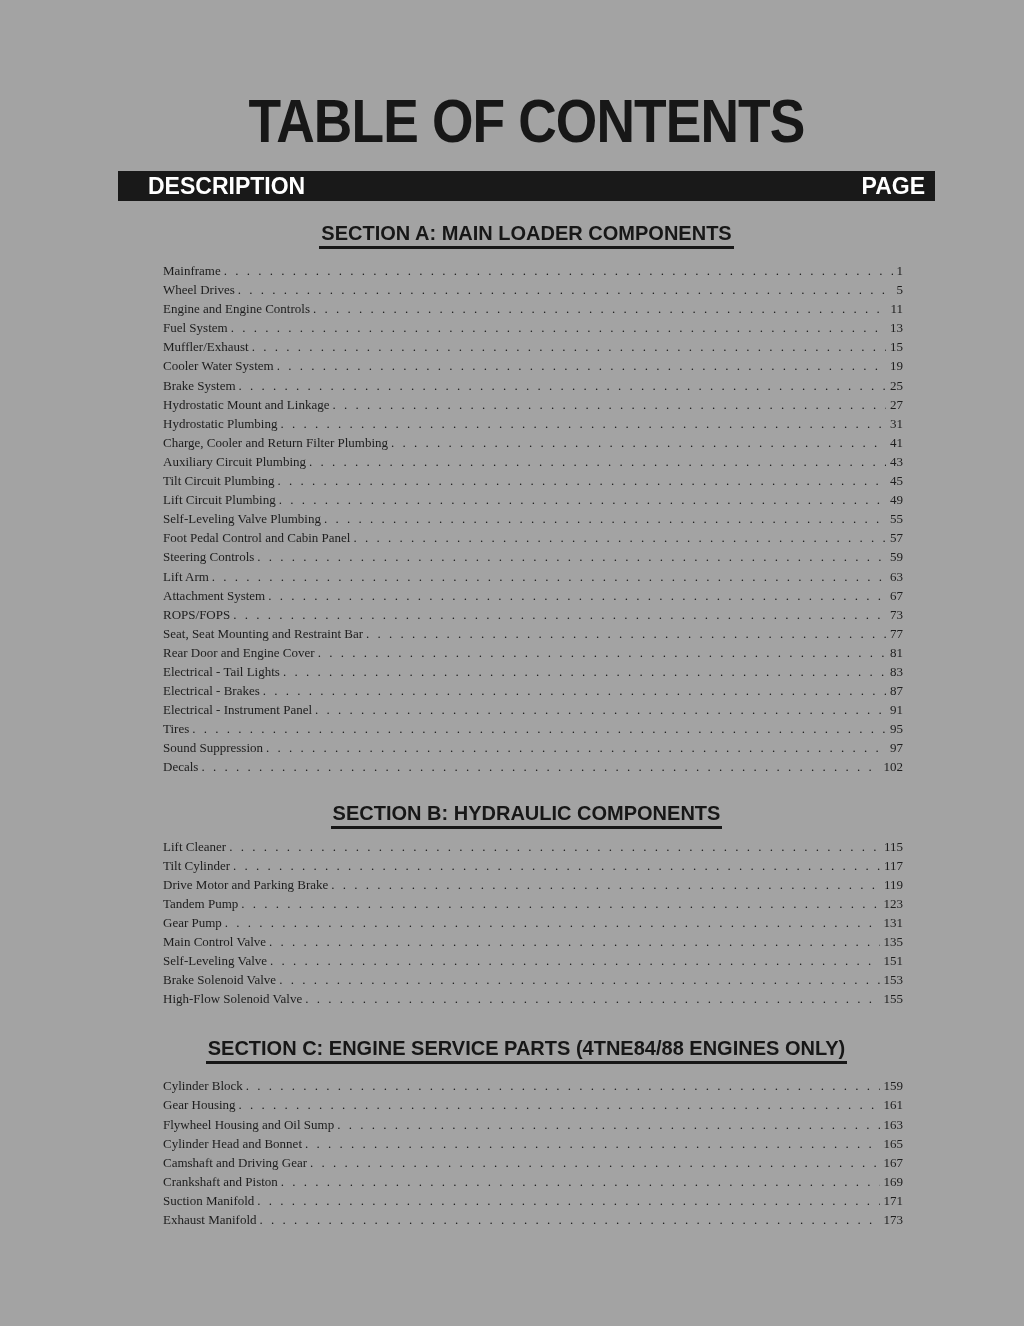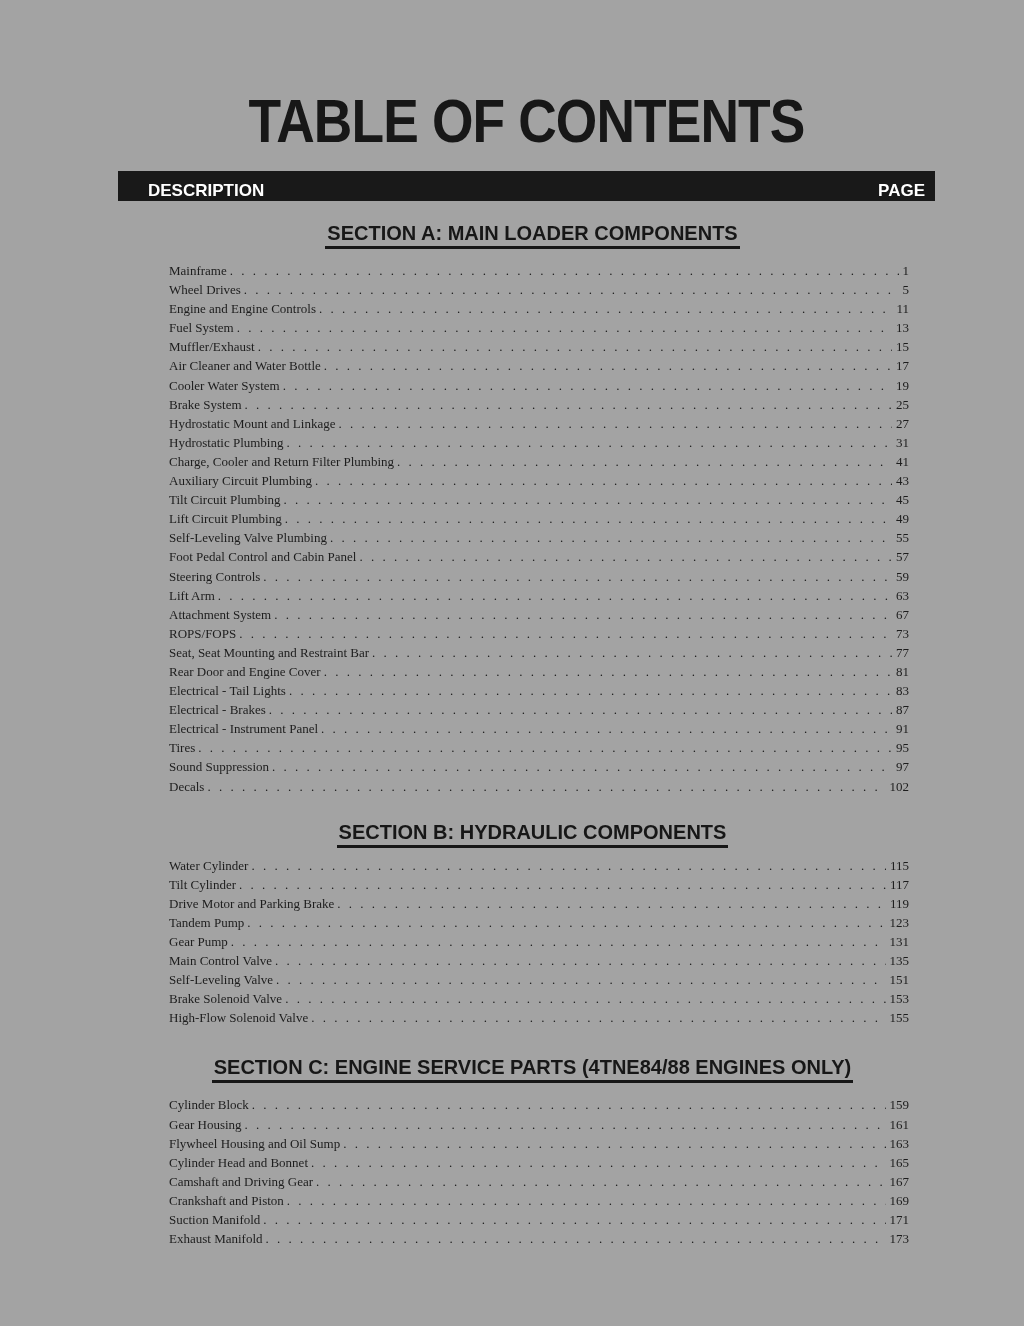--- a/index.html
+++ b/index.html
@@ -32,31 +32,31 @@
   .bar {
     position: absolute;
     top: 171px;
     left: 118px;
     width: 817px;
     height: 30px;
     background: #191919;
     color: #ffffff;
     font-family: "Liberation Sans", sans-serif;
     font-weight: bold;
-    font-size: 17px;
+    font-size: 23px;
     display: flex;
     justify-content: space-between;
-    align-items: flex-end;
+    align-items: center;
     padding: 0 10px 0 30px;
     box-sizing: border-box;
   }
   .content {
     position: absolute;
     top: 201px;
-    left: 124px;
+    left: 118px;
     width: 817px;
   }
   h2.section-heading {
     font-family: "Liberation Sans", sans-serif;
     font-weight: bold;
     font-size: 20px;
     line-height: 24px;
     text-align: center;
     color: #171717;
     margin: 22px 0 12px 0;
@@ -125,25 +125,20 @@
           <span class="label">Fuel System</span>
           <span class="dots"></span>
           <span class="pagenum">13</span>
         </div>
         <div class="row">
           <span class="label">Muffler/Exhaust</span>
           <span class="dots"></span>
           <span class="pagenum">15</span>
         </div>
         <div class="row">
-          <span class="label">Air Cleaner and Water Bottle</span>
-          <span class="dots"></span>
-          <span class="pagenum">17</span>
-        </div>
-        <div class="row">
           <span class="label">Cooler Water System</span>
           <span class="dots"></span>
           <span class="pagenum">19</span>
         </div>
         <div class="row">
           <span class="label">Brake System</span>
           <span class="dots"></span>
           <span class="pagenum">25</span>
         </div>
         <div class="row">
@@ -243,21 +238,21 @@
         </div>
         <div class="row">
           <span class="label">Decals</span>
           <span class="dots"></span>
           <span class="pagenum">102</span>
         </div>
       </div>
       <h2 class="section-heading s1"><span>SECTION B: HYDRAULIC COMPONENTS</span></h2>
       <div class="rows">
         <div class="row">
-          <span class="label">Water Cylinder</span>
+          <span class="label">Lift Cleaner</span>
           <span class="dots"></span>
           <span class="pagenum">115</span>
         </div>
         <div class="row">
           <span class="label">Tilt Cylinder</span>
           <span class="dots"></span>
           <span class="pagenum">117</span>
         </div>
         <div class="row">
           <span class="label">Drive Motor and Parking Brake</span>

